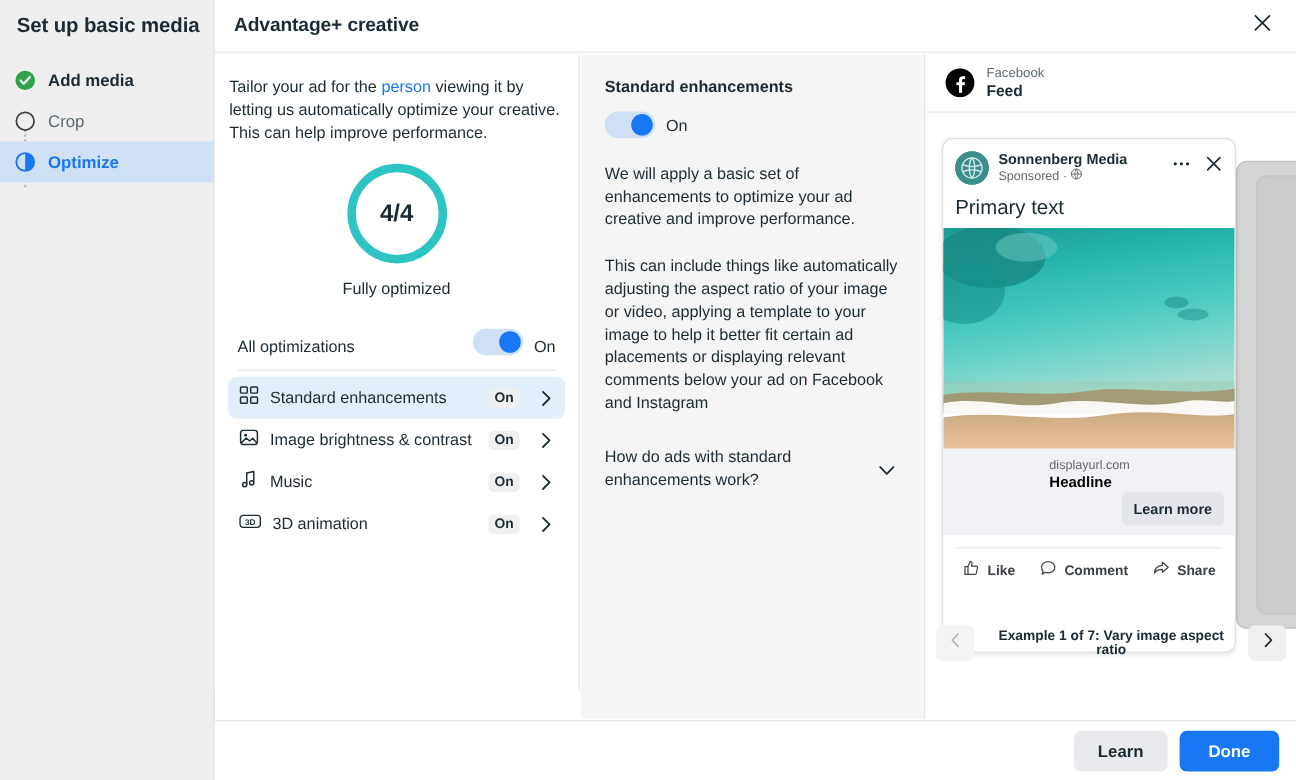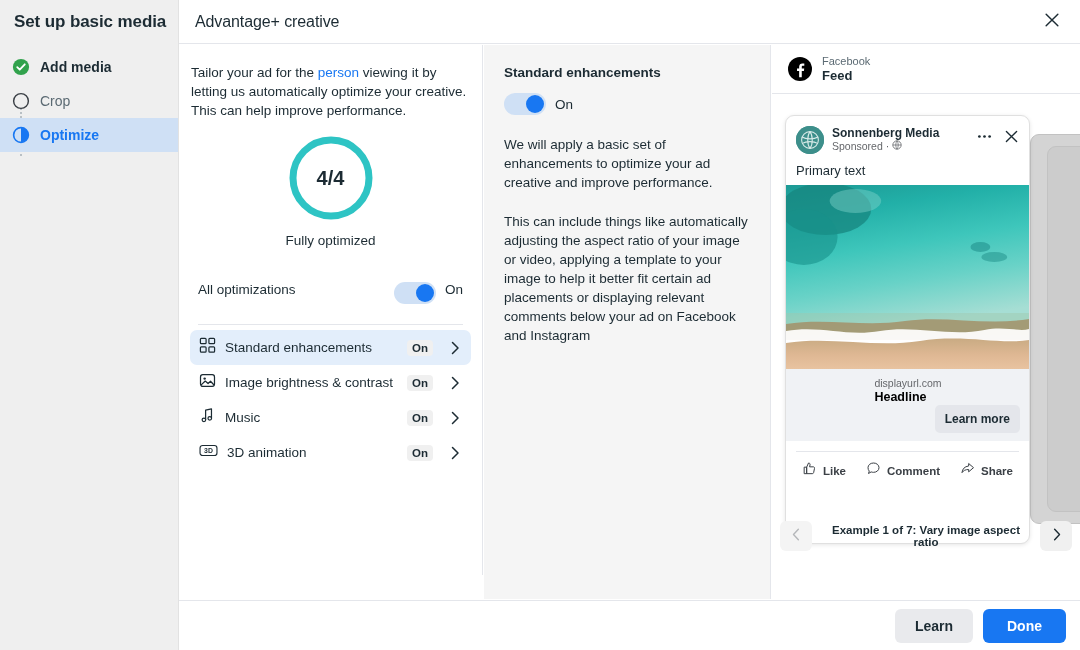--- a/index.html
+++ b/index.html
@@ -41,21 +41,21 @@
   .conn1 { top:58px; height:14px; }
   .conn2 { top:92px; height:14px; }
 
   
   .header {
     position:absolute; left:179px; top:0; width:901px; height:44px;
     background:#ffffff; border-bottom:1px solid #e4e6eb;
     display:flex; align-items:center;
   }
   .header-title {
-    font-size:16px; font-weight:normal; color:#1c2b33; margin-left:16px;
+    font-size:16px; font-weight:bold; color:#1c2b33; margin-left:16px;
     letter-spacing:-0.1px;
   }
   .close-btn {
     position:absolute; right:14px; top:50%; transform:translateY(-50%);
     width:28px; height:28px; display:flex; align-items:center; justify-content:center;
     cursor:pointer;
   }
 
   
   .col-opt {
@@ -70,21 +70,21 @@
 
   .ring-wrap { display:flex; flex-direction:column; align-items:center; margin-top:14px; }
   .ring { position:relative; width:88px; height:88px; }
   .ring-text {
     position:absolute; inset:0; display:flex; align-items:center; justify-content:center;
     font-size:20px; font-weight:bold; color:#1c2b33;
   }
   .ring-caption { margin-top:11px; font-size:13.5px; color:#1c2b33; }
 
   .all-opt-row {
-    display:flex; align-items:flex-start; margin-top:34px;
+    display:flex; align-items:flex-end; margin-top:18px;
     padding: 0 8px 0 8px; height:30px;
   }
   .all-opt-label { font-size:13.5px; color:#1c2b33; flex:1; }
 
   .toggle {
     width:42px; height:22px; border-radius:11px; background:#cfe0f5;
     position:relative; flex:none; cursor:pointer;
   }
   .toggle .knob {
     position:absolute; top:2px; left:22px; width:18px; height:18px;
@@ -155,21 +155,21 @@
     box-shadow:0 1px 4px rgba(0,0,0,0.10); overflow:hidden;
   }
   .ad-top { display:flex; align-items:flex-start; padding:10px 9px 0 10px; }
   .avatar {
     width:28px; height:28px; border-radius:50%; flex:none; margin-right:8px;
     background:#3d8f8b; display:block;
   }
   .ad-name { font-size:12px; font-weight:bold; color:#1c2b33; line-height:14px; }
   .ad-sponsored { font-size:10.5px; color:#65676b; line-height:13px; display:flex; align-items:center; gap:3px;}
   .ad-actions { margin-left:auto; display:flex; align-items:center; gap:10px; padding-top:2px; }
-  .primary-text { font-size:13px; color:#1c2b33; padding:9px 10px 7px 10px; }
+  .primary-text { font-size:17px; color:#1c2b33; padding:9px 10px 7px 10px; }
 
   .ad-photo { width:100%; height:184px; display:block; position:relative; }
 
   .ad-cta {
     display:flex; align-items:center; background:#f0f2f5;
     padding:8px 9px 8px 10px;
     flex-direction:column;
   }
   .ad-url { font-size:10.5px; color:#65676b; line-height:13px; }
   .ad-headline { font-size:12.5px; font-weight:bold; color:#000000; line-height:15px; }
@@ -365,20 +365,28 @@
   <div class="col-detail">
     <div class="detail-title">Standard enhancements</div>
     <div class="detail-toggle-row">
       <div class="toggle">
           <div class="knob"></div>
         </div>
       <div class="toggle-text">On</div>
     </div>
     <div class="detail-p">We will apply a basic set of enhancements to optimize your ad creative and improve performance.</div>
     <div class="detail-p">This can include things like automatically adjusting the aspect ratio of your image or video, applying a template to your image to help it better fit certain ad placements or displaying relevant comments below your ad on Facebook and Instagram</div>
+    <div class="faq-row">
+      <div class="faq-text">How do ads with standard enhancements work?</div>
+      <span class="faq-chev">
+        <svg viewBox="0 0 18 18" width="18" height="18">
+            <path d="M3.5 6.2 L9 11.8 L14.5 6.2" fill="none" stroke="#1c2b33" stroke-width="1.5" stroke-linecap="round" stroke-linejoin="round"></path>
+          </svg>
+      </span>
+    </div>
   </div>
 
   <div class="col-preview">
 
     <div class="pv-header">
       <div class="fb-circle">
         <svg viewBox="0 0 24 24" width="19" height="19">
           <path fill="#ffffff" d="M13.6 21.9v-8h2.7l.4-3.1h-3.1V8.8c0-.9.25-1.5 1.55-1.5h1.65V4.5c-.3-.04-1.3-.13-2.45-.13-2.4 0-4.05 1.47-4.05 4.17v2.27H7.6v3.1h2.7v8z"></path>
         </svg>
       </div>

